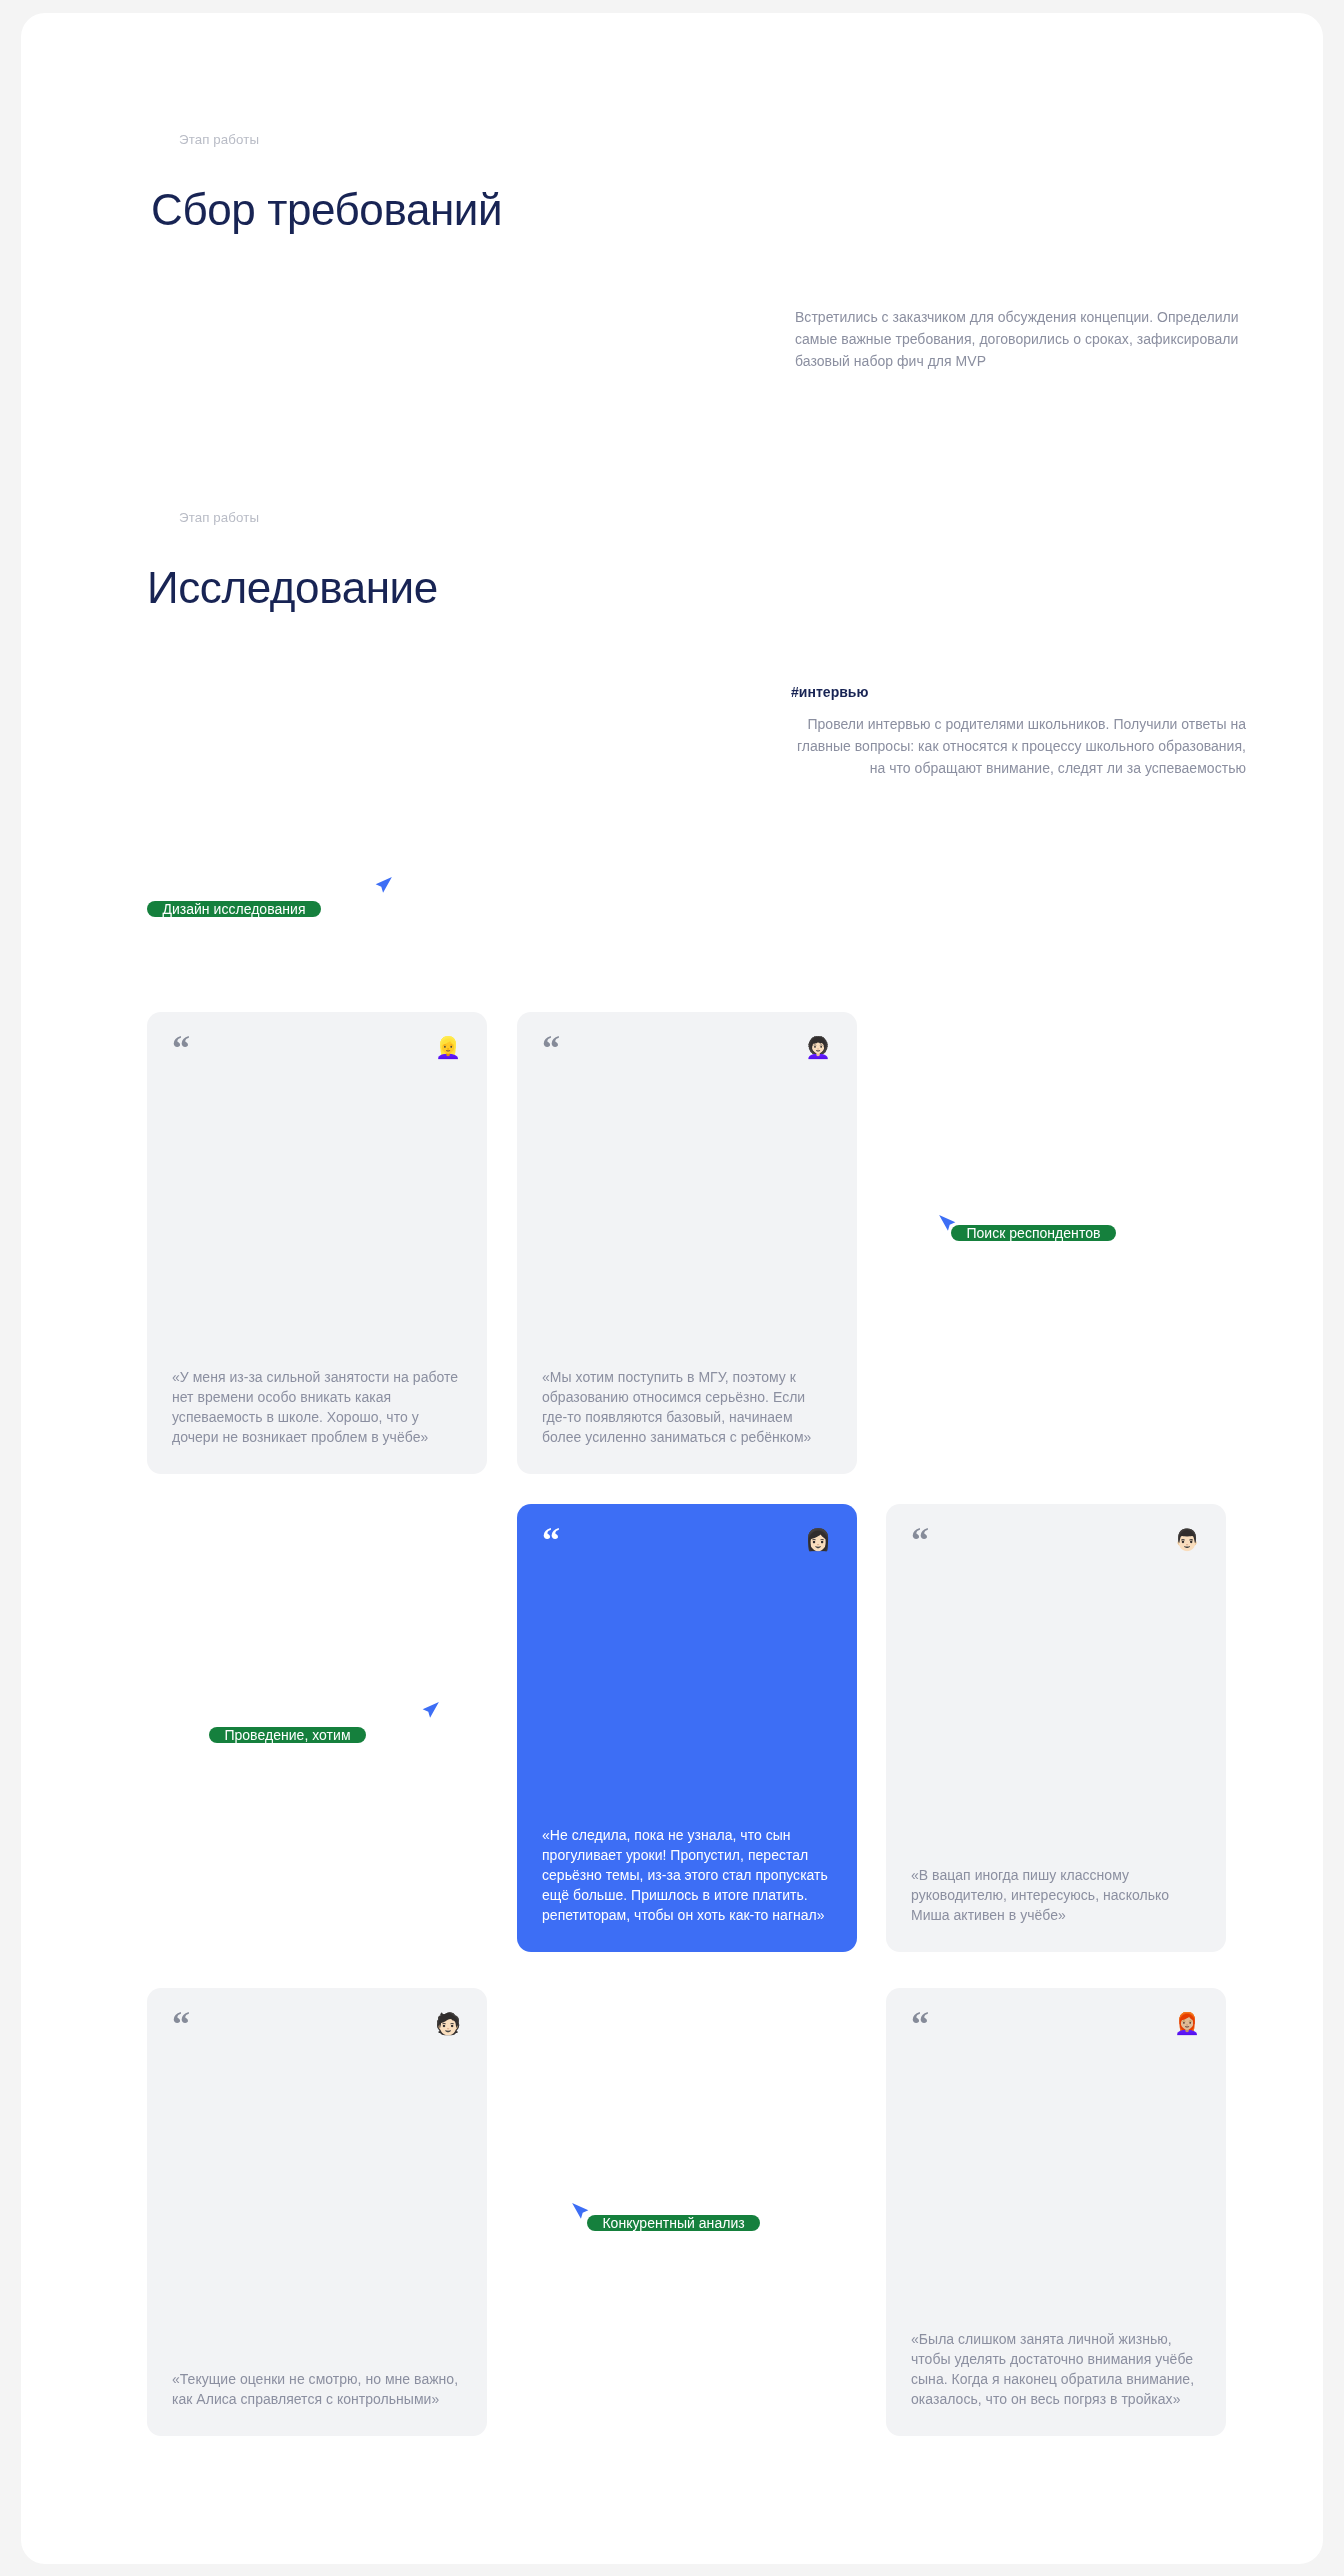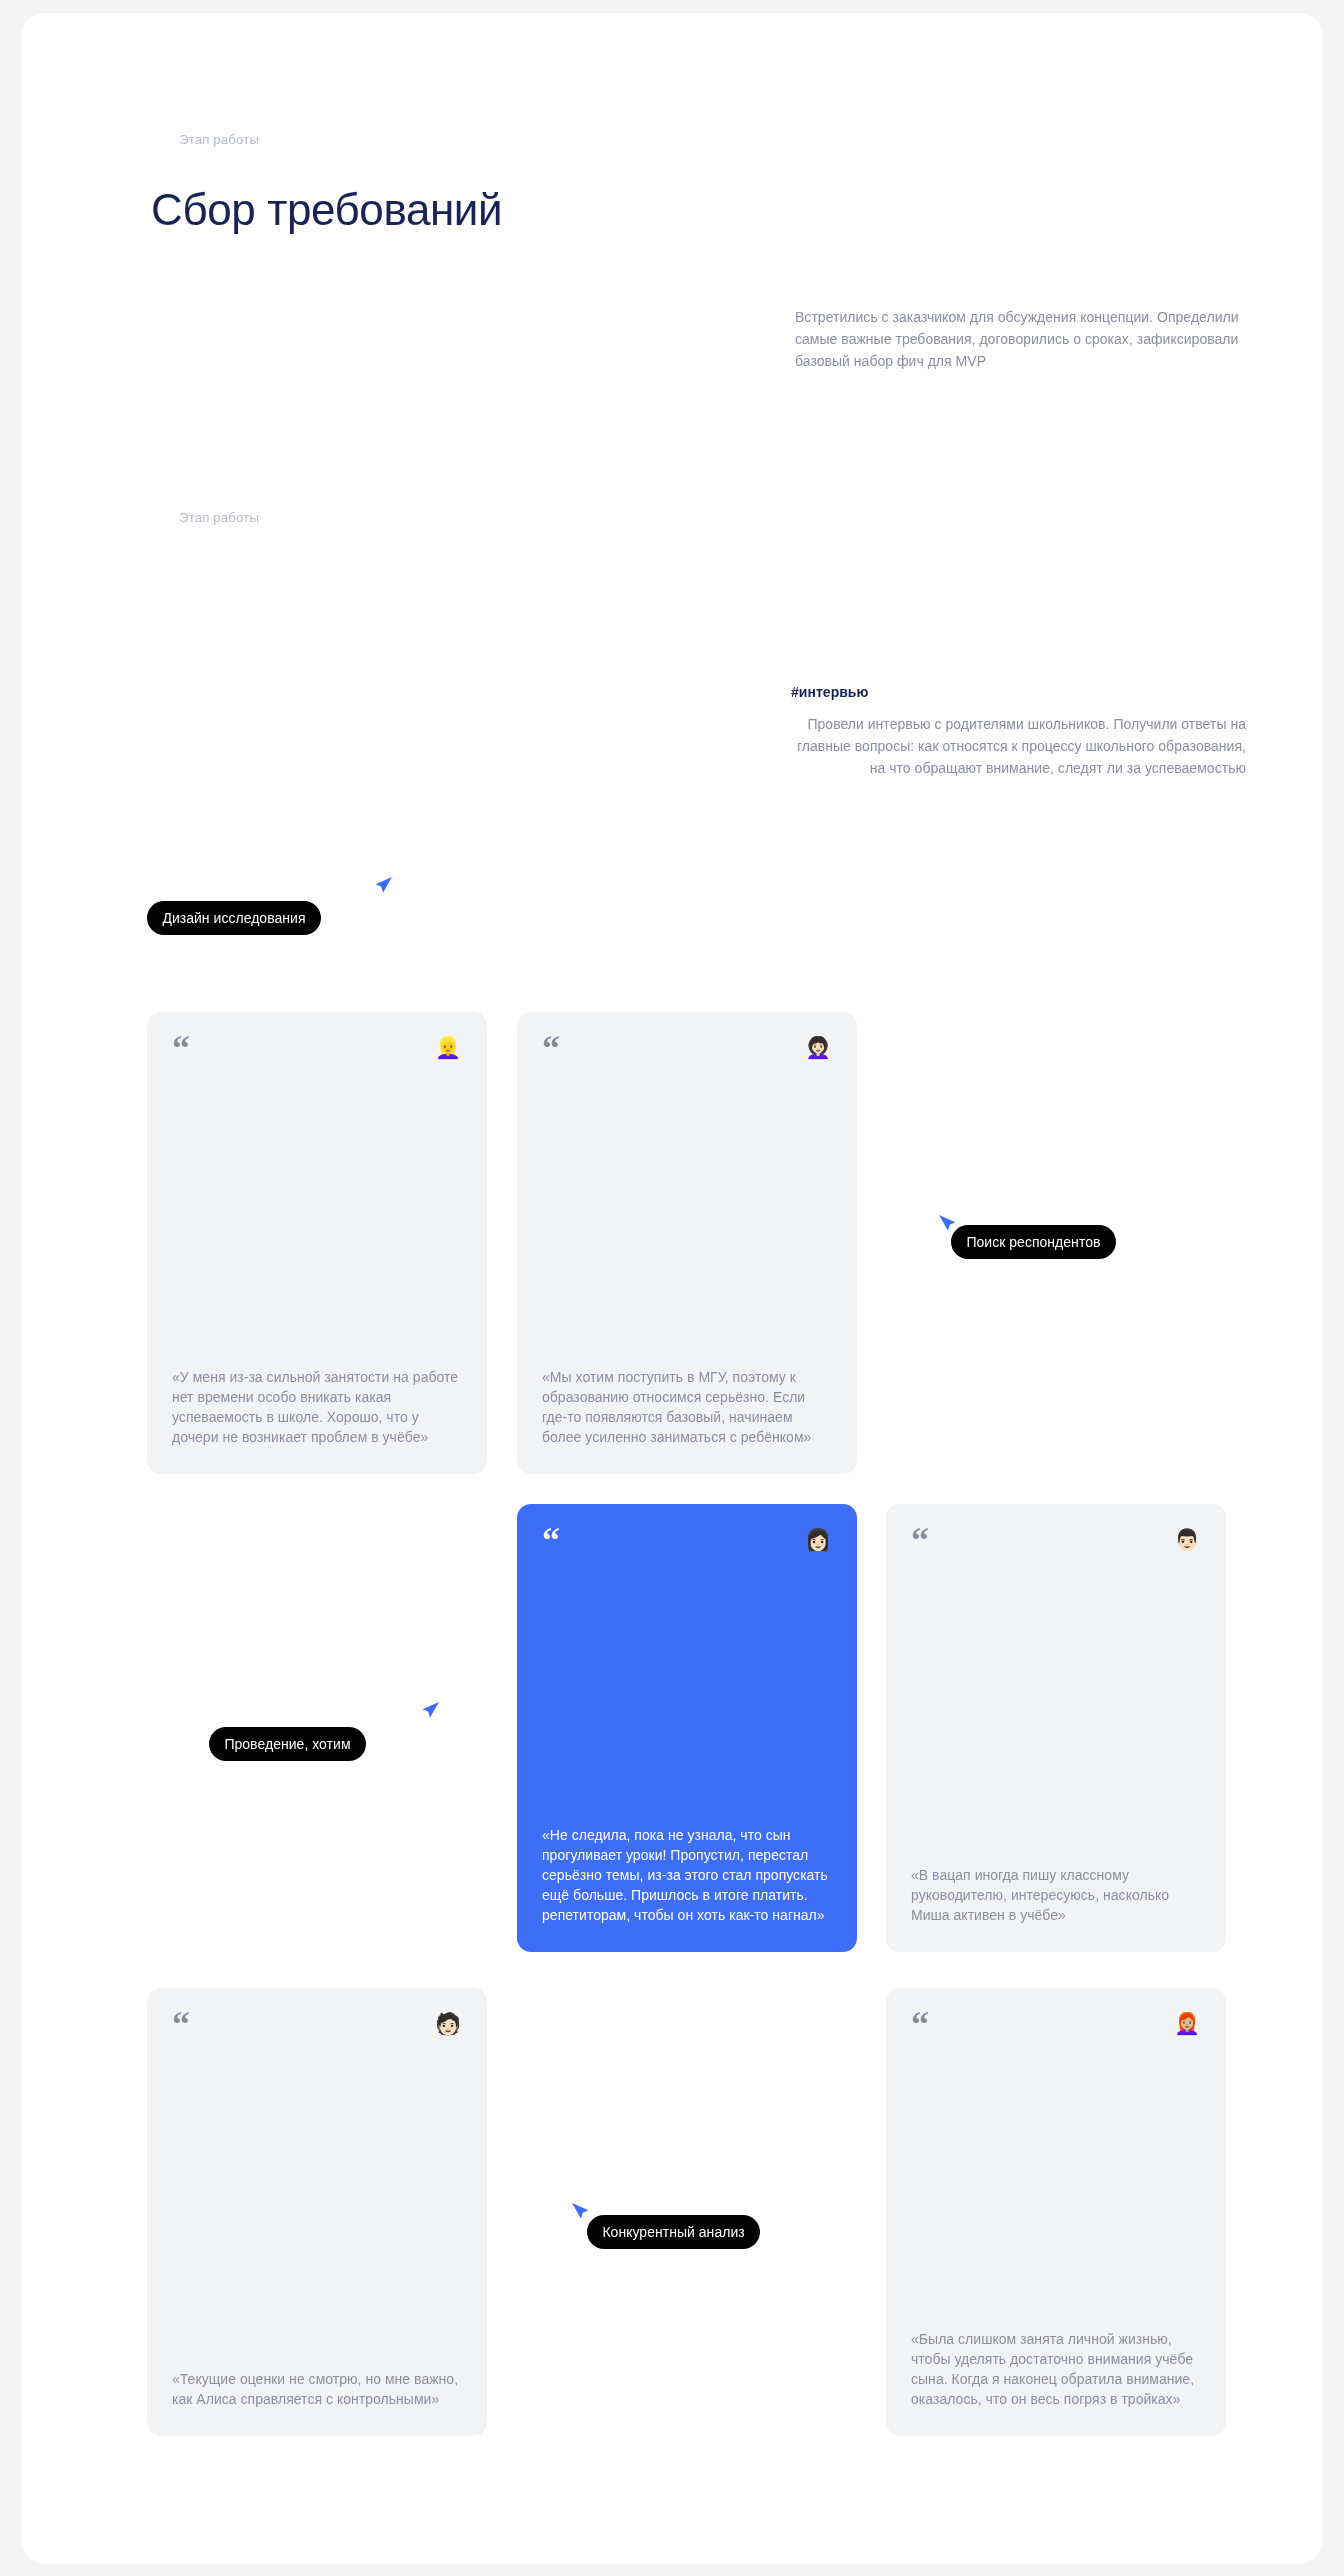--- a/index.html
+++ b/index.html
@@ -61,26 +61,26 @@
     font-size: 14px;
     line-height: 18px;
     color: #182454;
     font-weight: 700;
     letter-spacing: 0.03px;
   }
 
   
   .tag {
     position: absolute;
-    height: 34px;
+    height: 16px;
     display: inline-flex;
     align-items: center;
     justify-content: center;
     padding: 0 15.4px;
-    background: #000000;
+    background: #15803d;
     border-radius: 18px;
     color: #ffffff;
     font-size: 14px;
     line-height: 1;
     white-space: nowrap;
     letter-spacing: 0.03px;
     cursor: pointer;
     user-select: none;
   }
   .cursor-arrow {
@@ -141,20 +141,21 @@
 <div class="page">
 
   <div class="eyebrow" style="left:126px; top:118px;">Этап работы</div>
 
   <h1 class="stage-title" style="left:130px; top:171px; margin:0;">Сбор требований</h1>
 
   <p class="desc" style="left:770px; top:289px; margin:4px;">Встретились с заказчиком для обсуждения концепции. Определили самые важные требования, договорились о сроках, зафиксировали базовый набор фич для MVP</p>
 
   <div class="eyebrow" style="left:126px; top:496px;">Этап работы</div>
 
+  <h1 class="stage-title" style="left:126px; top:549px; margin:0;">Исследование</h1>
 
   <div class="hashtag" style="left:770px; top:670px;">#интервью</div>
 
   <p class="desc" style="left:770px; top:700px; width:455px; margin:0;text-align:right;">Провели интервью с родителями школьников. Получили ответы на главные вопросы: как относятся к процессу школьного образования, на что обращают внимание, следят ли за успеваемостью</p>
 
   <div class="tag" style="left:126px; top:888px;">
     <span>Дизайн исследования</span>
   </div>
   <div class="cursor-arrow" style="left:349px; top:862px;">
     <svg viewBox="0 0 34 34" xmlns="http://www.w3.org/2000/svg">

